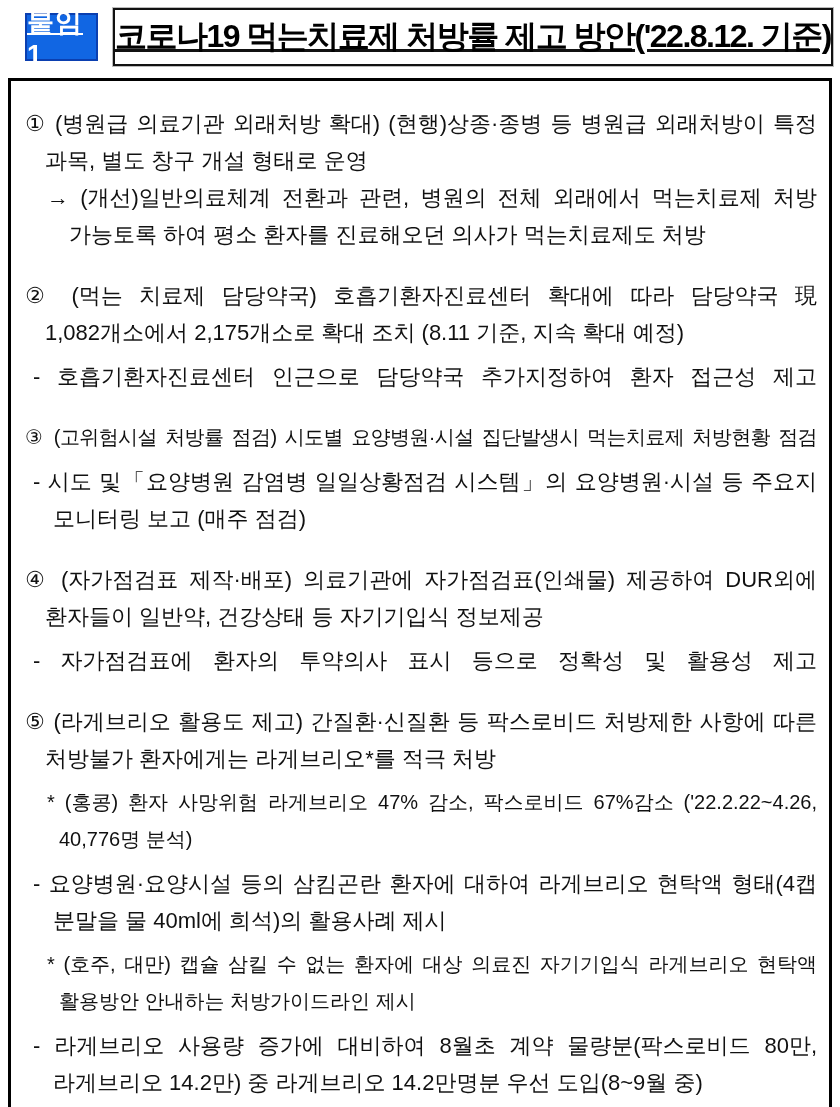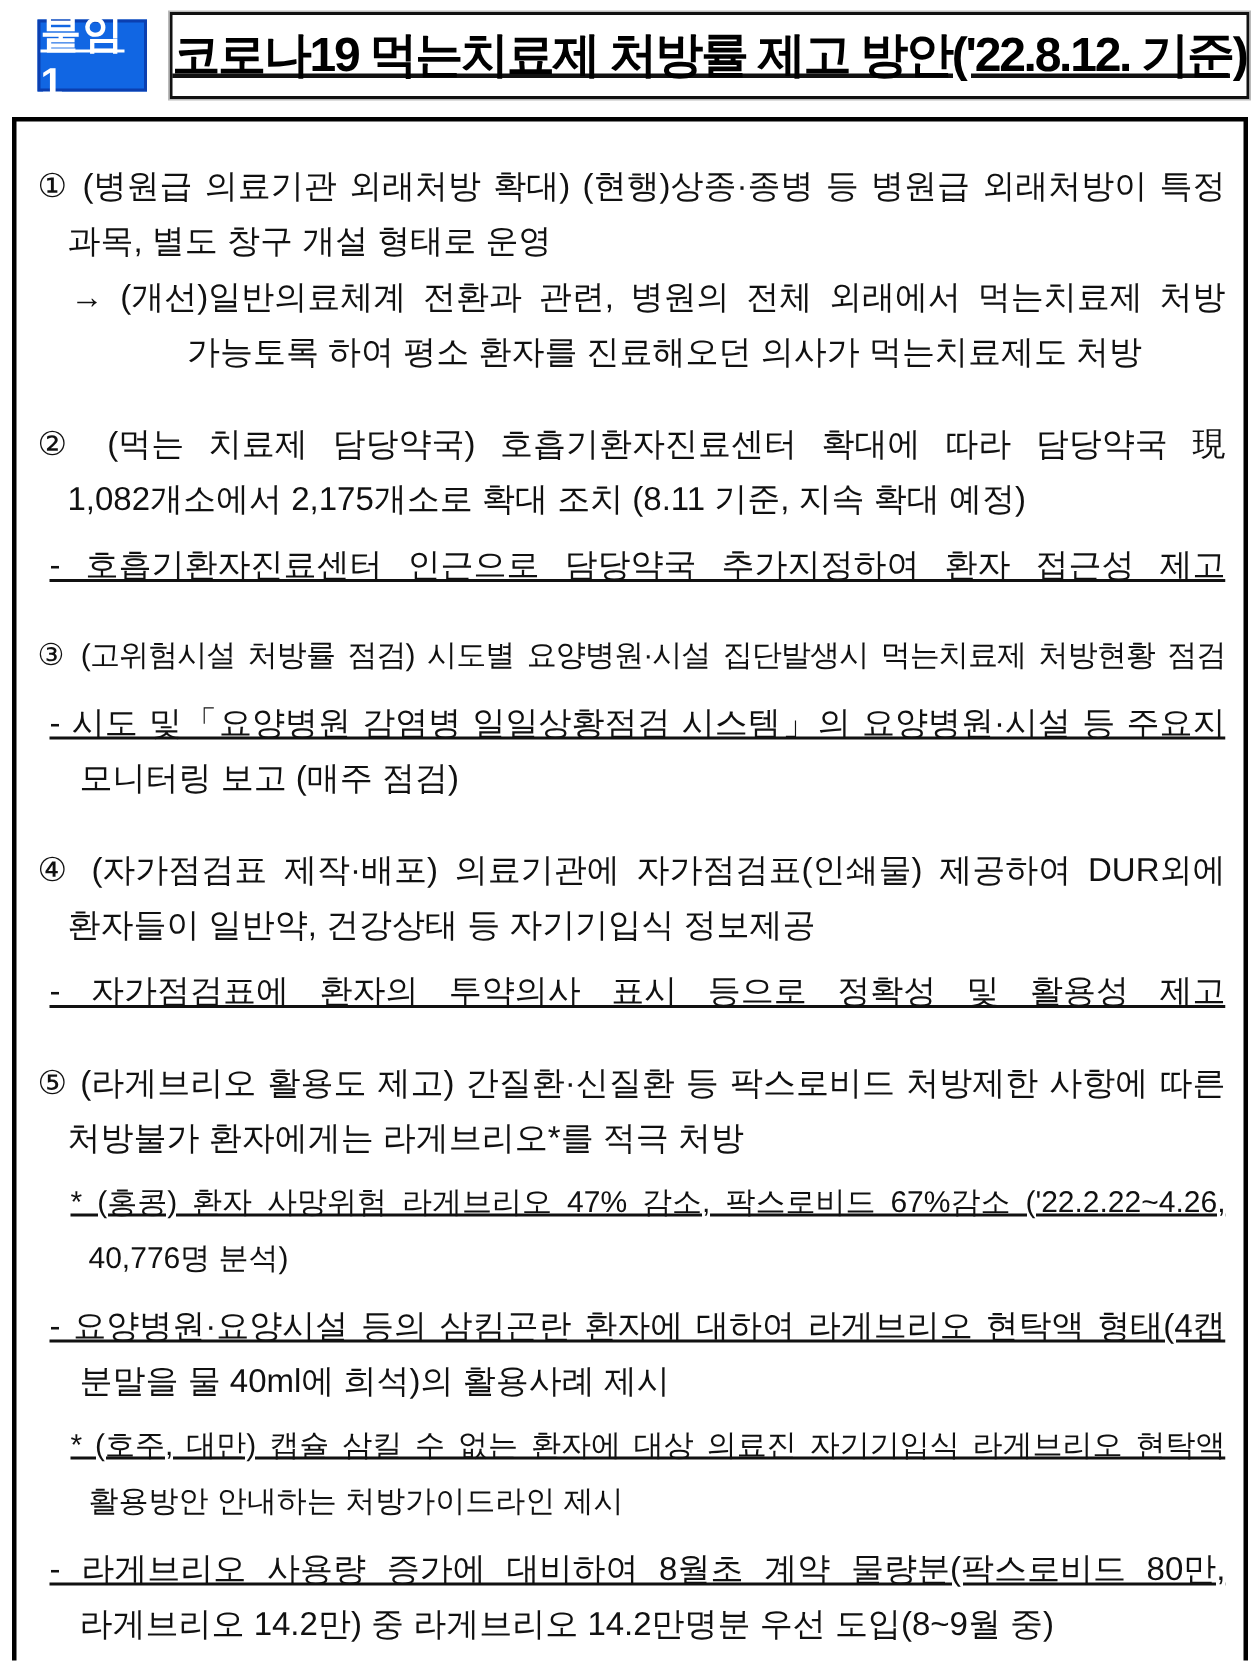--- a/index.html
+++ b/index.html
@@ -72,27 +72,27 @@
     font-size: 22px;
     line-height: 37px;
     height: 37px;
     overflow: hidden;
     white-space: normal;
     color: #111111;
   }
   .fill { text-align: justify; text-align-last: justify; }
   .small { font-size: 20px; }
   .cond  { font-size: 20px; letter-spacing: -0.6px; }
-  .gap   { margin-top: 7px; text-decoration: underline; }
+  .gap   { margin-top: 7px; }
 
   
   .in-sec    { padding-left: 6px;  }
   .in-cont   { padding-left: 26px; }
   .in-arrow  { padding-left: 28px; }
-  .in-arrowc { padding-left: 50px; text-align: center; }
+  .in-arrowc { padding-left: 50px; }
   .in-dash   { padding-left: 14px; }
   .in-dashc  { padding-left: 34px; }
   .in-star   { padding-left: 28px; }
   .in-starc  { padding-left: 40px; }
 </style>
 </head>
 <body>
 
 <div class="header">
   <div class="badge">

